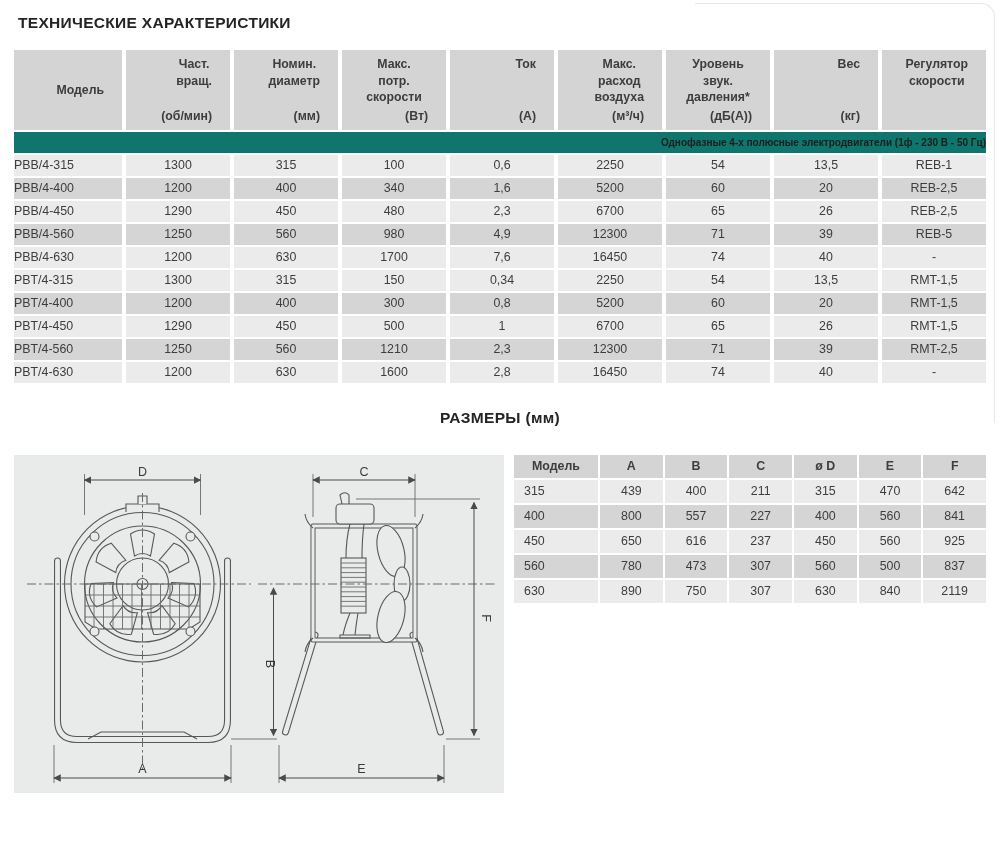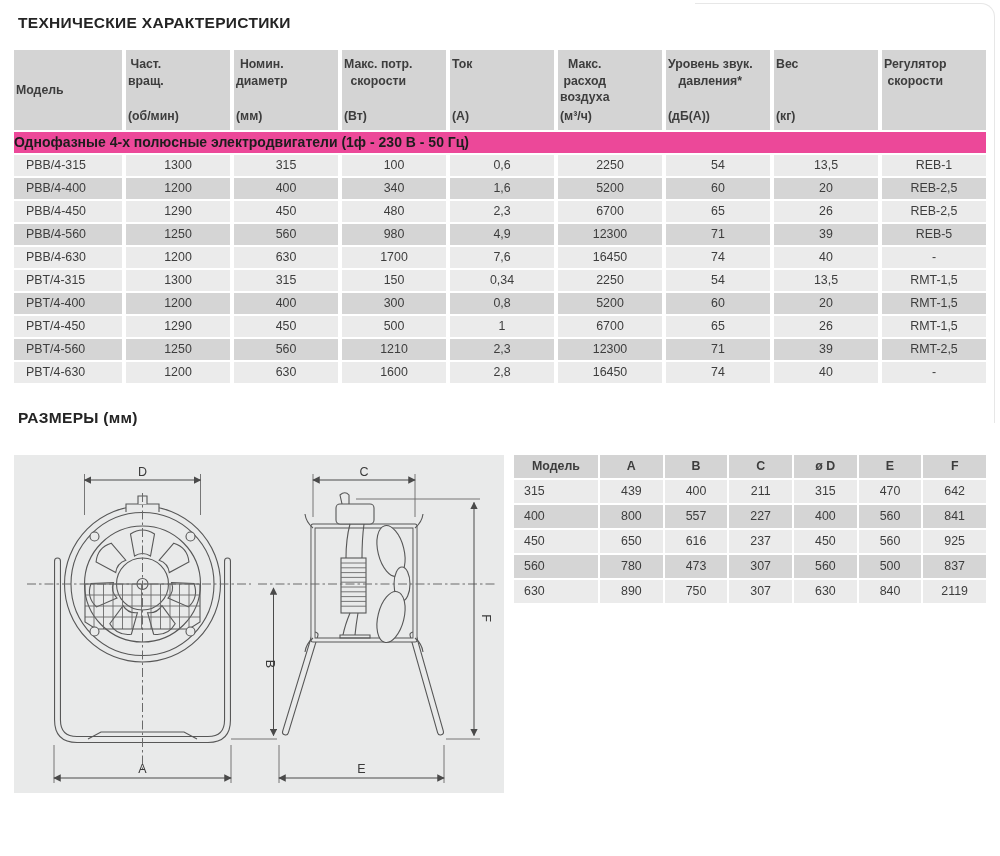--- a/index.html
+++ b/index.html
@@ -20,44 +20,44 @@
     position:absolute;top:3px;right:5px;width:300px;height:420px;
     border-top:1px solid #e7e7e7;border-right:1px solid #e7e7e7;
     border-top-right-radius:14px;pointer-events:none;
   }
   .page{padding:10px 14px 0 14px;}
   .doc-title{
     font-size:15.5px;font-weight:bold;color:var(--title);
     letter-spacing:.3px;margin:4px;
   }
   #tech-title{margin-bottom:18px;}
-  #dims-title{margin-top:26px;margin-bottom:28px;}
+  #dims-title{margin-top:26px;margin-bottom:28px;text-align:center;}
 
   
   .spec-grid{
     display:grid;grid-template-columns:108px repeat(8,1fr);
     column-gap:4px;row-gap:2px;background:#fff;
   }
   .hcell{
-    background:var(--header-bg);height:80px;padding:6px 2px;
-    display:flex;flex-direction:column;justify-content:space-between;align-items:flex-start;
+    background:var(--header-bg);height:80px;padding:6px 18px;
+    display:flex;flex-direction:column;justify-content:space-between;align-items:flex-end;
     text-align:center;font-weight:bold;font-size:12.3px;line-height:16.5px;
   }
   .hcell.center{justify-content:center;}
   .hlabel{white-space:pre-line;}
   .secrow{
-    grid-column:1/-1;background:#ec4899;text-align:left;
-    font-weight:bold;font-size:14px;color:#1d1d1d;height:21px;line-height:21px;
+    grid-column:1/-1;background:#0f766e;text-align:right;
+    font-weight:bold;font-size:10px;color:#1d1d1d;height:21px;line-height:21px;
   }
   .cell{
     height:21px;line-height:21px;font-size:12.4px;text-align:center;
     background:var(--row-light);
   }
   .cell.dark{background:var(--row-dark);}
-  .cell.model{text-align:left;padding-left:12px;}
+  .cell.model{text-align:left;padding-left:0;}
 
   
   .dims-wrap{display:flex;gap:10px;align-items:flex-start;}
   .panel{width:490px;height:338px;background:var(--panel-bg);flex:none;}
   .panel svg{display:block;width:100%;height:100%;}
 
   .dims-grid{
     display:grid;grid-template-columns:84px repeat(6,1fr);
     gap:2px;flex:1;background:#fff;
   }

